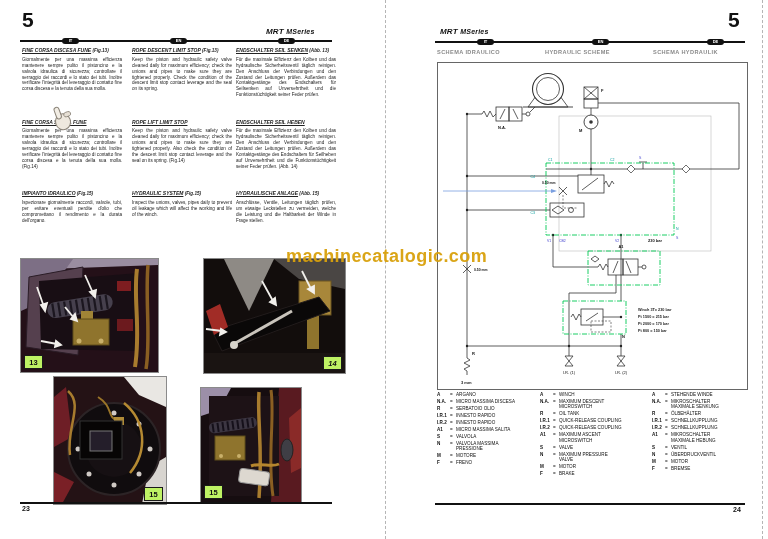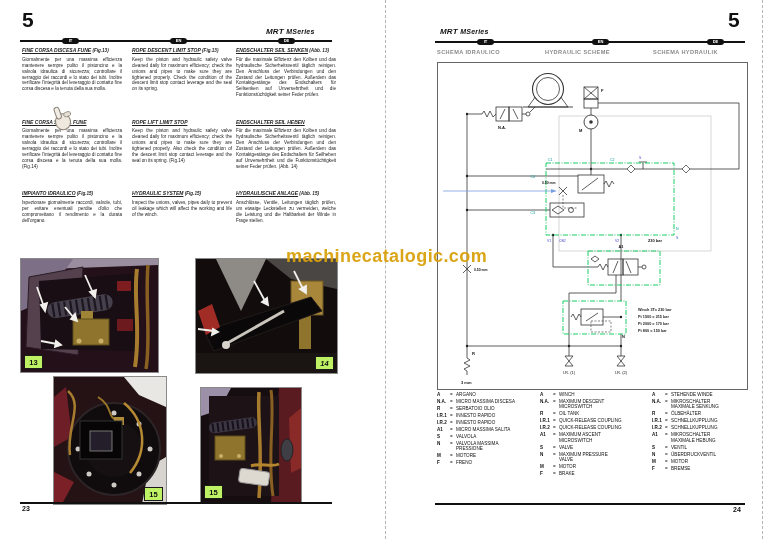--- a/index.html
+++ b/index.html
@@ -124,21 +124,21 @@
           <polygon points="74,38 69,33 75,31"></polygon>
         <line x1="44" y1="48" x2="53" y2="59"></line>
           <polygon points="56,62 50,60 54,55"></polygon>
         <line x1="20" y1="82" x2="36" y2="85"></line>
           <polygon points="40,86 34,88 35,82"></polygon>
       </g>
     </svg>
     <div class="figlabel abs" style="left:3px;bottom:3px;">13</div>
   </div>
 
-  <div class="abs photo" style="left:195px;top:258px;width:141px;height:114px;font-style:italic;">
+  <div class="abs photo" style="left:203px;top:258px;width:141px;height:114px;font-style:italic;">
     <svg width="141" height="114" viewBox="0 0 141 114">
       <rect width="141" height="114" fill="#120d0c"></rect>
       <polygon points="20,0 70,0 45,52" fill="#8e8a85"></polygon>
       <polygon points="70,0 141,0 141,30 95,20" fill="#4a4644"></polygon>
       <rect x="95" y="22" width="32" height="34" fill="#a8873a" stroke="#6b5420"></rect>
       <rect x="103" y="56" width="12" height="34" fill="#8f742d"></rect>
       <polygon points="8,72 115,38 126,52 18,92" fill="#0a0808" stroke="#221c1c"></polygon>
       <polygon points="2,52 16,45 24,68 10,76" fill="#a12c26"></polygon>
       <line x1="28" y1="86" x2="88" y2="52" stroke="#c9c4bc" stroke-width="3"></line>
       <circle cx="30" cy="86" r="4" fill="#d8d4cc"></circle>

